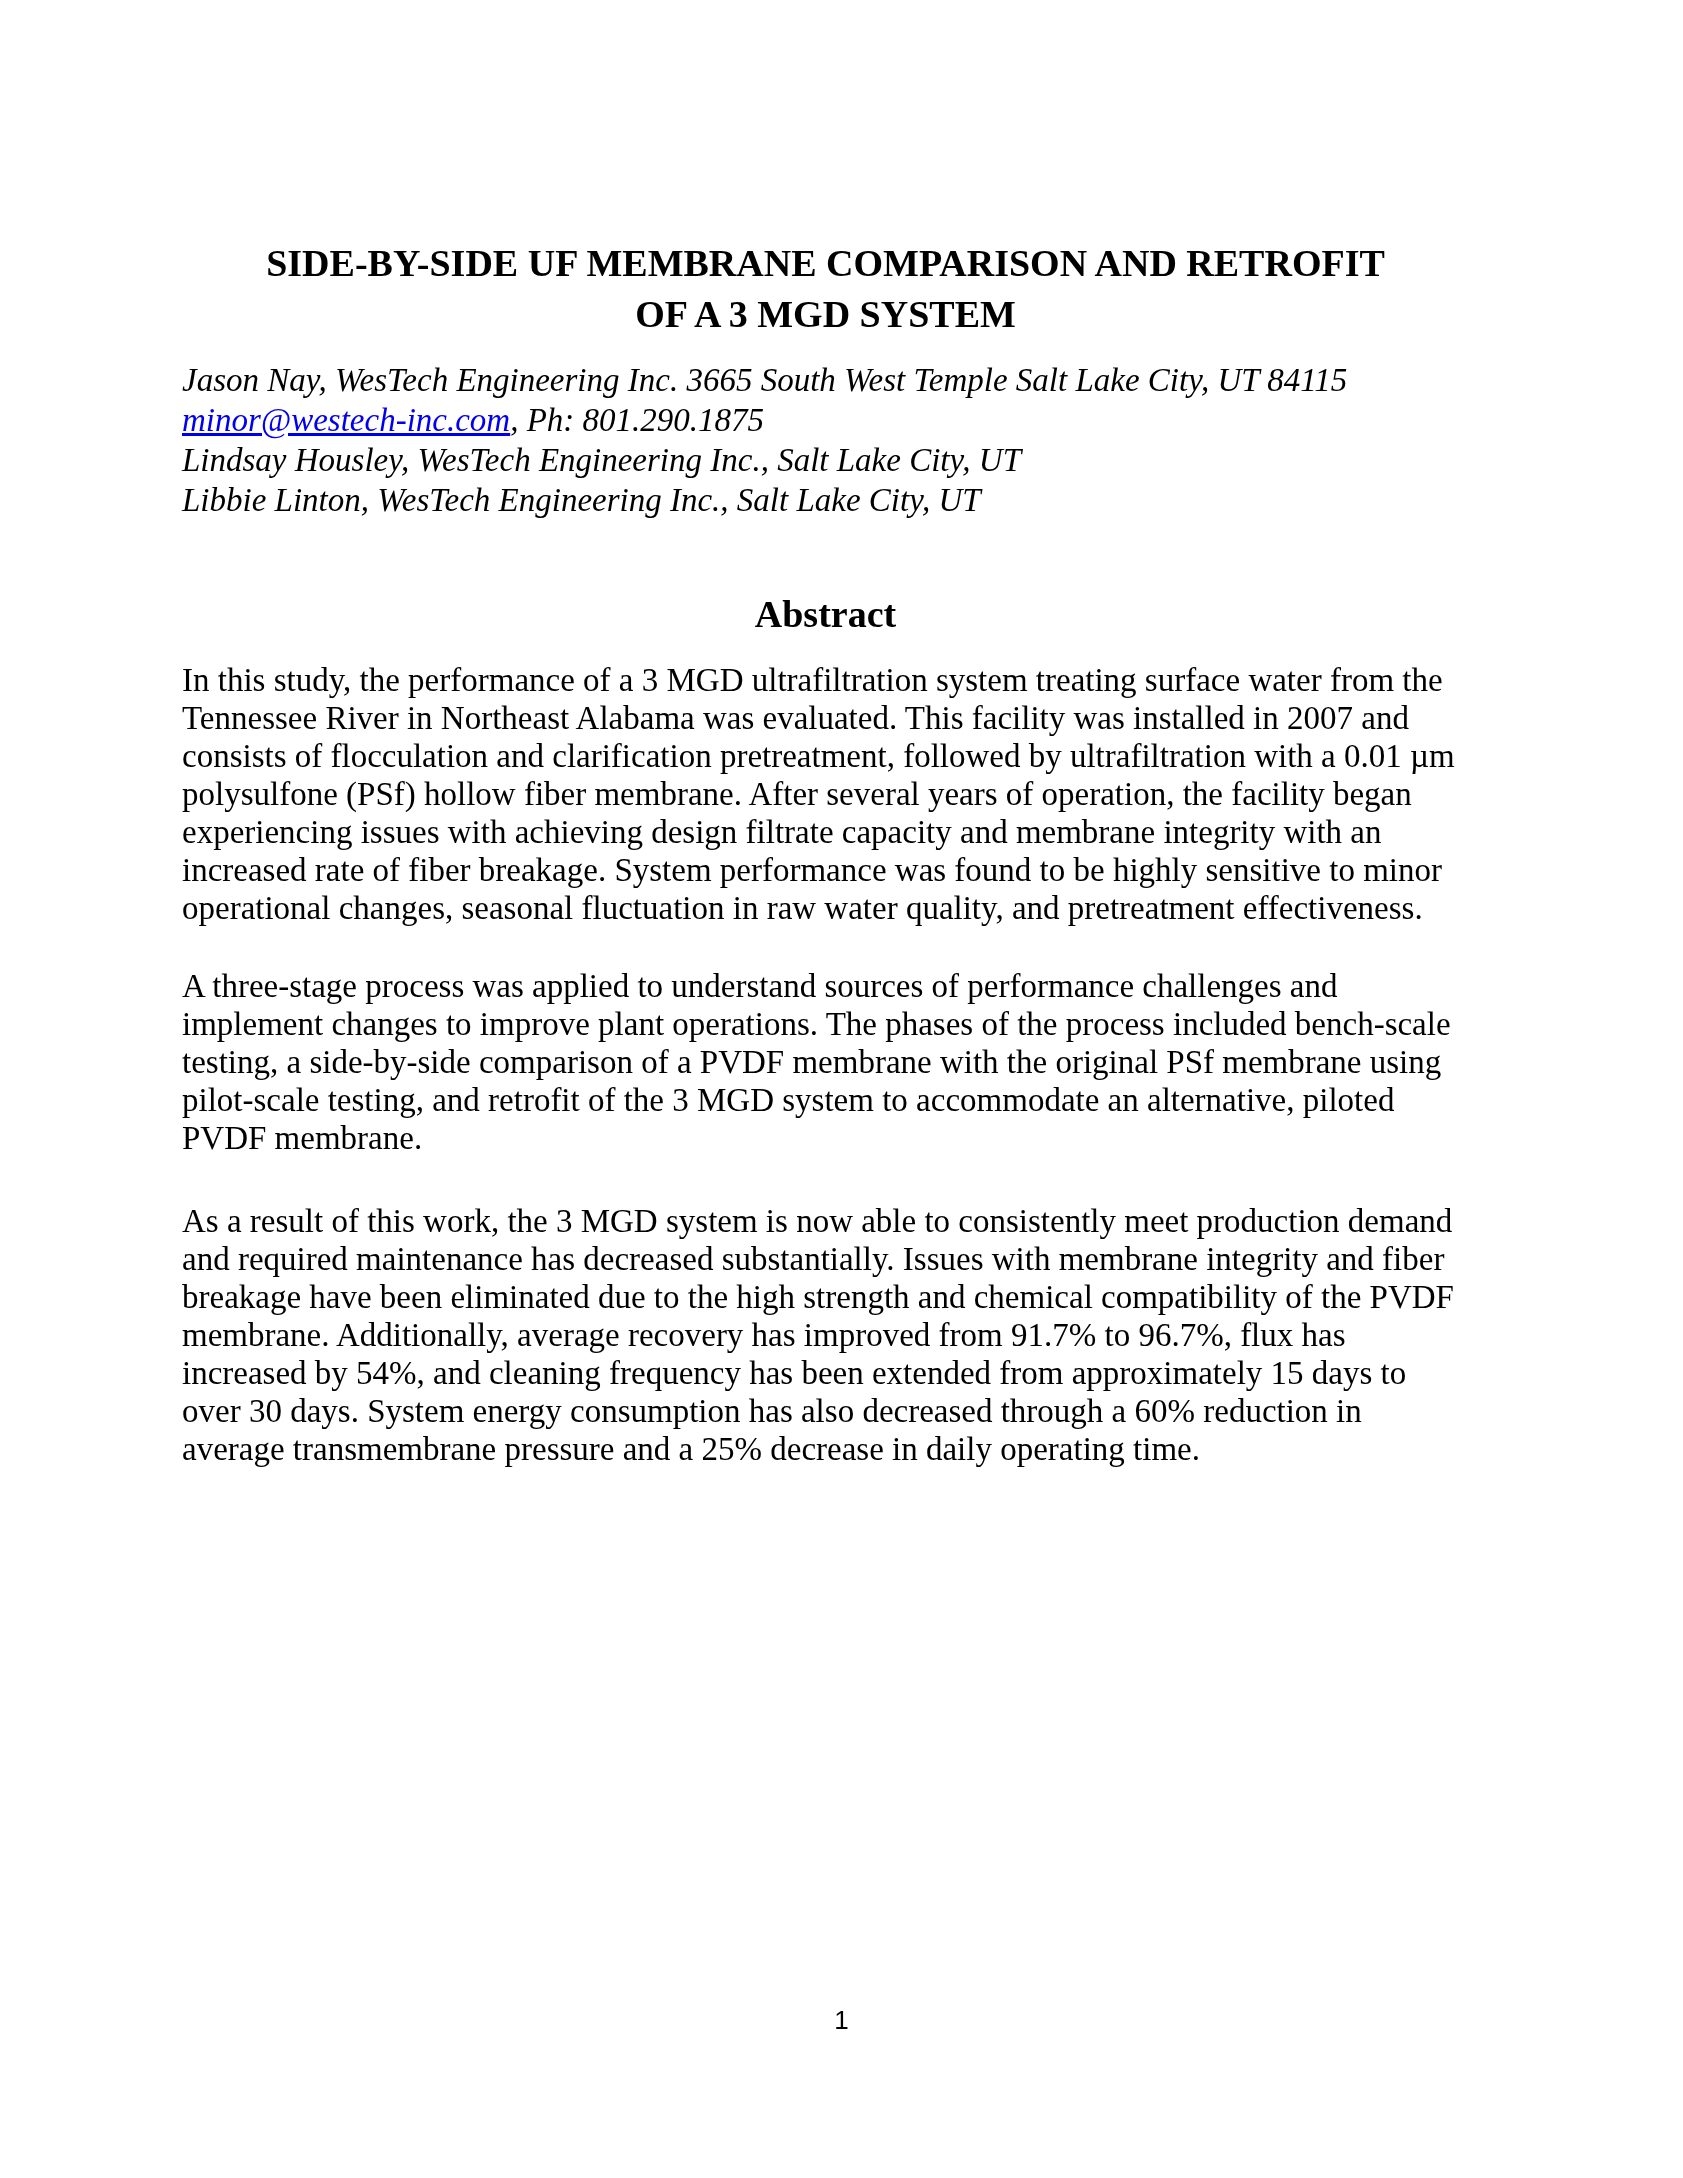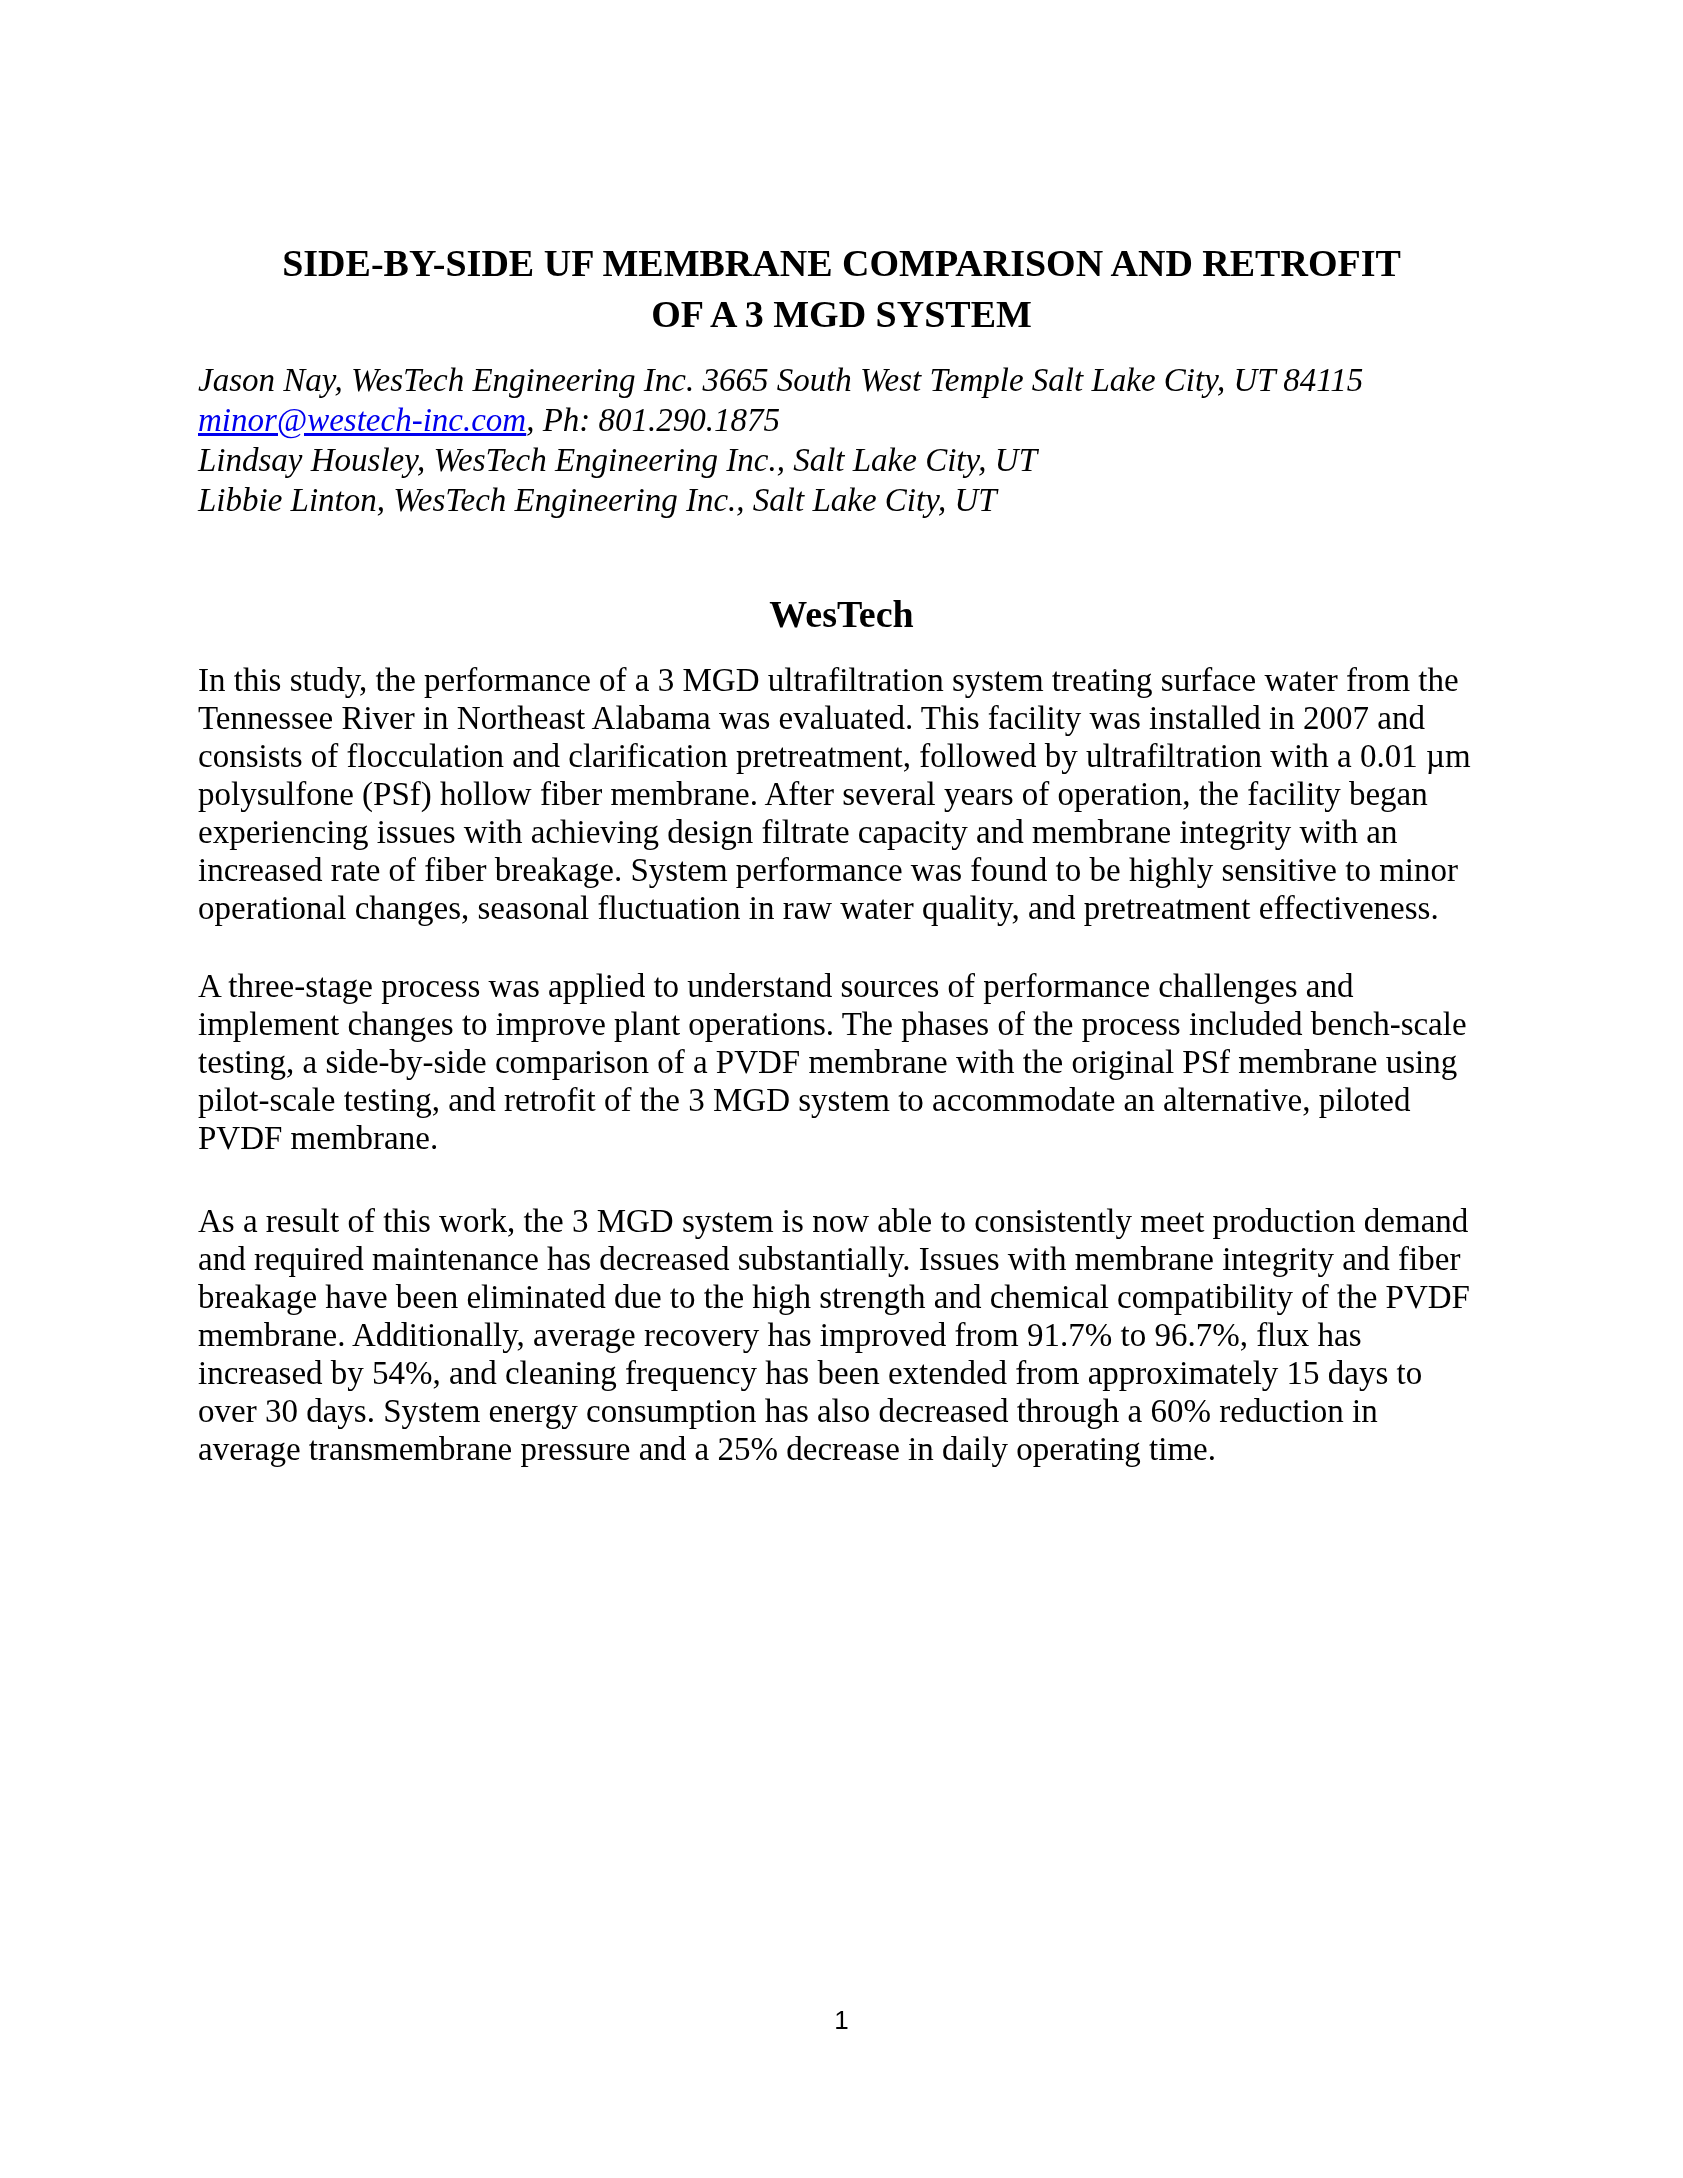--- a/index.html
+++ b/index.html
@@ -12,21 +12,21 @@
     width: 1683px;
     height: 2178px;
     background: #ffffff;
     color: #000000;
     font-family: "Liberation Serif", "DejaVu Serif", serif;
     overflow: hidden;
     margin: 0 auto;
   }
   .content {
     position: absolute;
-    left: 198px;
+    left: 182px;
     top: 0;
     width: 1287px;
   }
   .title-block {
     margin-top: 238px;
     text-align: center;
     font-weight: 700;
     font-size: 38px;
     line-height: 51px;
   }
@@ -82,21 +82,21 @@
 
     <div class="authors">
       <div>Jason Nay, WesTech Engineering Inc. 3665 South West Temple Salt Lake City, UT 84115</div>
       <div>
         <a class="email-link">minor@westech-inc.com</a><span>, Ph: 801.290.1875</span>
       </div>
       <div>Lindsay Housley, WesTech Engineering Inc., Salt Lake City, UT</div>
       <div>Libbie Linton, WesTech Engineering Inc., Salt Lake City, UT</div>
     </div>
 
-    <h2 class="abstract-heading">WesTech</h2>
+    <h2 class="abstract-heading">Abstract</h2>
 
     <p class="body-par p1">In this study, the performance of a 3 MGD ultrafiltration system treating surface water from the Tennessee River in Northeast Alabama was evaluated. This facility was installed in 2007 and consists of flocculation and clarification pretreatment, followed by ultrafiltration with a 0.01 µm polysulfone (PSf) hollow fiber membrane.  After several years of operation, the facility began experiencing issues with achieving design filtrate capacity and membrane integrity with an increased rate of fiber breakage. System performance was found to be highly sensitive to minor operational changes, seasonal fluctuation in raw water quality, and pretreatment effectiveness.</p>
 
     <p class="body-par p2">A three-stage process was applied to understand sources of performance challenges and implement changes to improve plant operations. The phases of the process included bench-scale testing, a side-by-side comparison of a PVDF membrane with the original PSf membrane using pilot-scale testing, and retrofit of the 3 MGD system to accommodate an alternative, piloted PVDF membrane.</p>
 
     <p class="body-par p3">As a result of this work, the 3 MGD system is now able to consistently meet production demand and required maintenance has decreased substantially. Issues with membrane integrity and fiber breakage have been eliminated due to the high strength and chemical compatibility of the PVDF membrane. Additionally, average recovery has improved from 91.7% to 96.7%, flux has increased by 54%, and cleaning frequency has been extended from approximately 15 days to over 30 days. System energy consumption has also decreased through a 60% reduction in average transmembrane pressure and a 25% decrease in daily operating time.</p>
 
   </div>
 
   <div class="page-footer">

